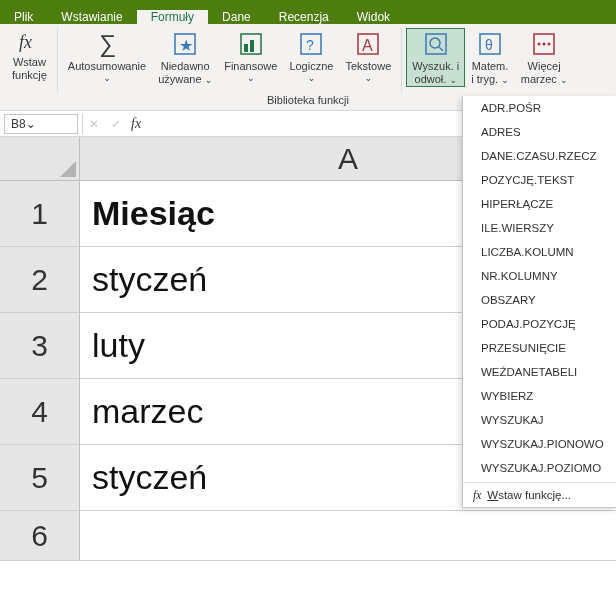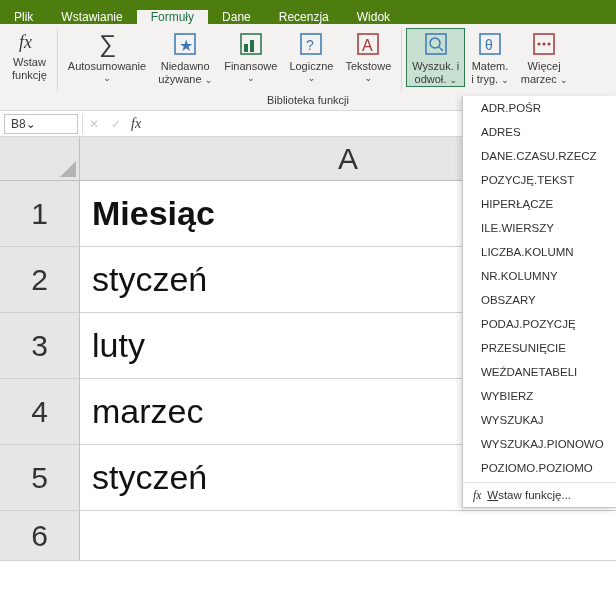--- a/index.html
+++ b/index.html
@@ -178,19 +178,19 @@
     <div class="dd-item">ILE.WIERSZY</div>
     <div class="dd-item">LICZBA.KOLUMN</div>
     <div class="dd-item">NR.KOLUMNY</div>
     <div class="dd-item">OBSZARY</div>
     <div class="dd-item">PODAJ.POZYCJĘ</div>
     <div class="dd-item">PRZESUNIĘCIE</div>
     <div class="dd-item">WEŹDANETABELI</div>
     <div class="dd-item">WYBIERZ</div>
     <div class="dd-item">WYSZUKAJ</div>
     <div class="dd-item">WYSZUKAJ.PIONOWO</div>
-    <div class="dd-item">POZIOMO.POZIOMO</div>
+    <div class="dd-item">WYSZUKAJ.POZIOMO</div>
     <div class="dd-sep"></div>
     <div class="dd-foot">
       <span style="font-style:italic;font-family:Times New Roman">fx</span> 
       <span><span class="underline">W</span>staw funkcję...</span>
     </div>
   </div>
 
 </body></html>

